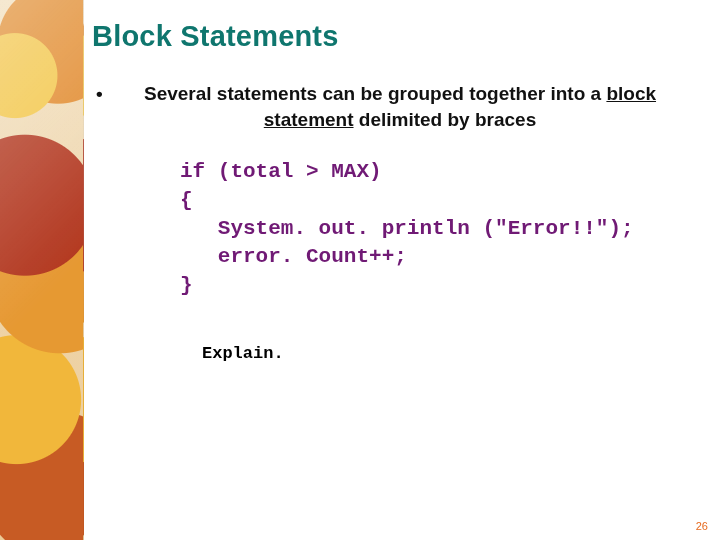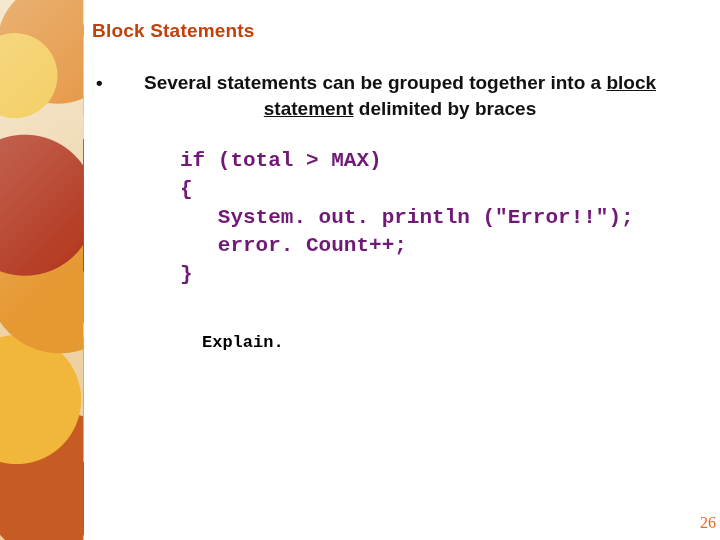--- a/index.html
+++ b/index.html
@@ -25,22 +25,22 @@
     filter: saturate(1.05) contrast(0.96);
     border-right: 1px solid rgba(0,0,0,0.04);
   }
   .slide {
     position: absolute;
     left: 88px; top: 20px;
     width: 612px; height: 500px;
     padding: 0 16px 0 4px;
   }
   .title {
-    color: #c2410c;
-    font-size: 19px;
+    color: #0f766e;
+    font-size: 29px;
     font-weight: 700;
     margin-bottom: 28px;
     letter-spacing: 0.2px;
   }
   ul.bullets {
     list-style: none;
     color: #111;
     font-size: 19px;
     line-height: 1.35;
     text-align: center;
@@ -71,25 +71,24 @@
   }
   .explain {
     font-family: "Courier New", Courier, monospace;
     font-size: 17px;
     font-weight: 700;
     margin-left: 110px;
     margin-top: 44px;
   }
   .pagenum {
     position: absolute;
-    right: 4px;
+    right: 12px;
     bottom: 8px;
     color: #e66a1f;
-    font-size: 16px;
-    font-family: Liberation Serif, serif;
+    font-size: 11px;
   }
 </style>
 </head>
 <body>
 
 <div class="bg-strip"></div>
 
 <div class="slide">
   <h1 class="title">Block Statements</h1>
 

